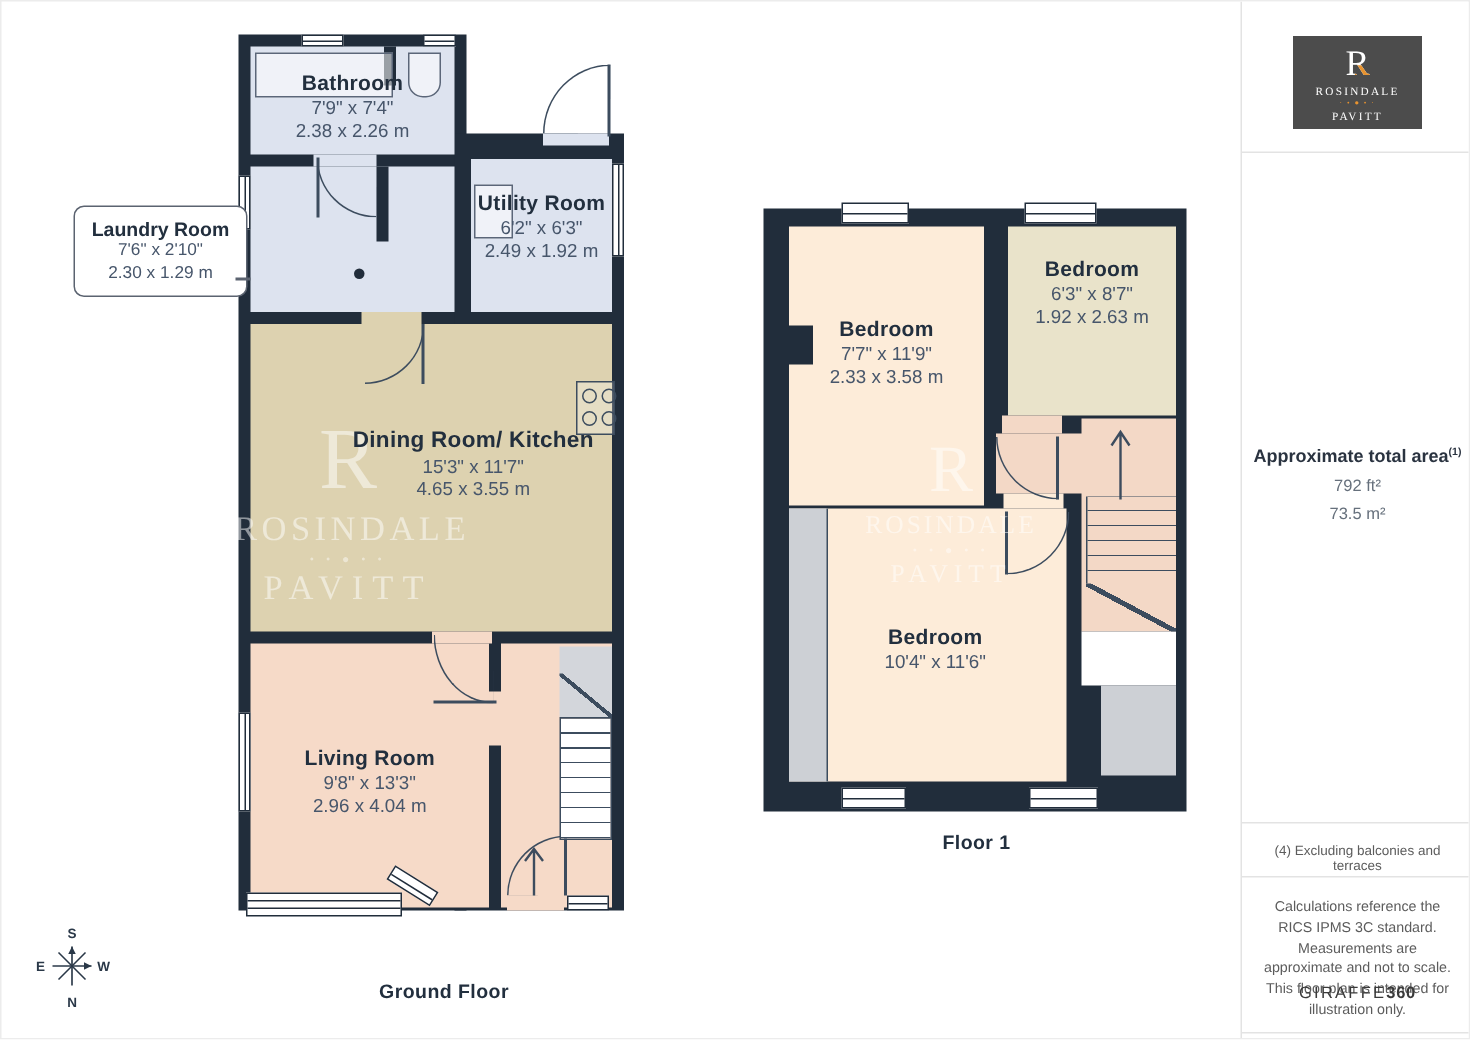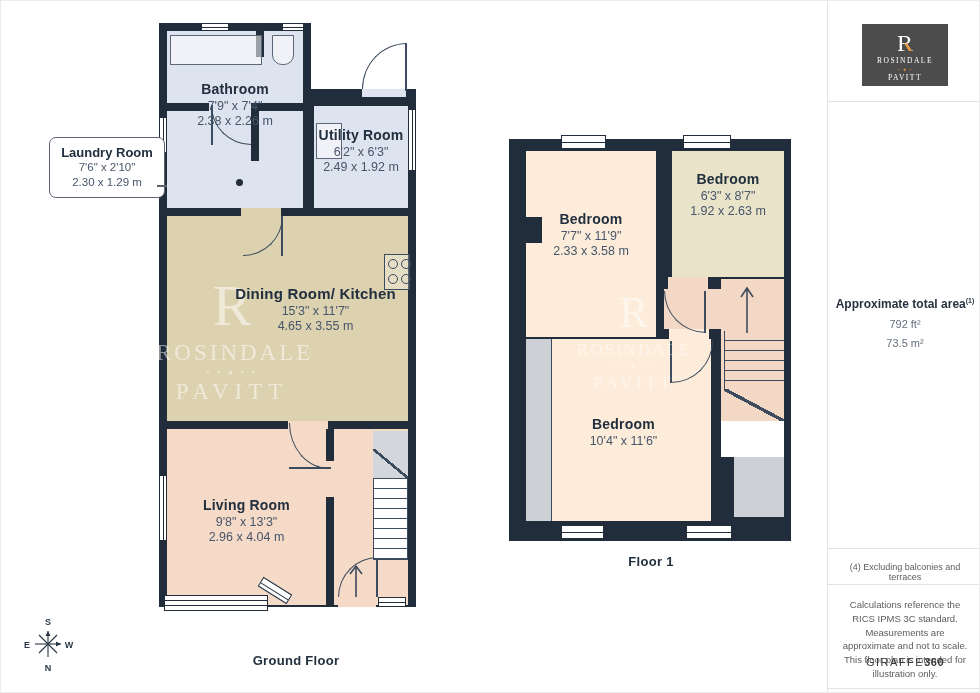--- a/index.html
+++ b/index.html
@@ -139,21 +139,21 @@
         <i></i>
       </div>
 
     <div class="wm" style="left:0;top:268px;width:152px;">
       <div class="wr">R</div>
       <div class="w1">ROSINDALE</div>
       <div class="wd">• • ● • •</div>
       <div class="w2">PAVITT</div>
     </div>
 
-    <div class="rlabel" style="left:11px;top:38px;width:136px;margin-top:34px;">
+    <div class="rlabel" style="left:11px;top:38px;width:136px;">
       <div class="nm">Bathroom</div>
       <div class="dm">7'9" x 7'4"</div>
       <div class="dm">2.38 x 2.26 m</div>
     </div>
     <div class="rlabel" style="left:158px;top:118px;width:94px;">
       <div class="nm">Utility Room</div>
       <div class="dm">6'2" x 6'3"</div>
       <div class="dm">2.49 x 1.92 m</div>
     </div>
     <div class="rlabel big" style="left:11px;top:276px;width:241px;padding-left:28px;">

